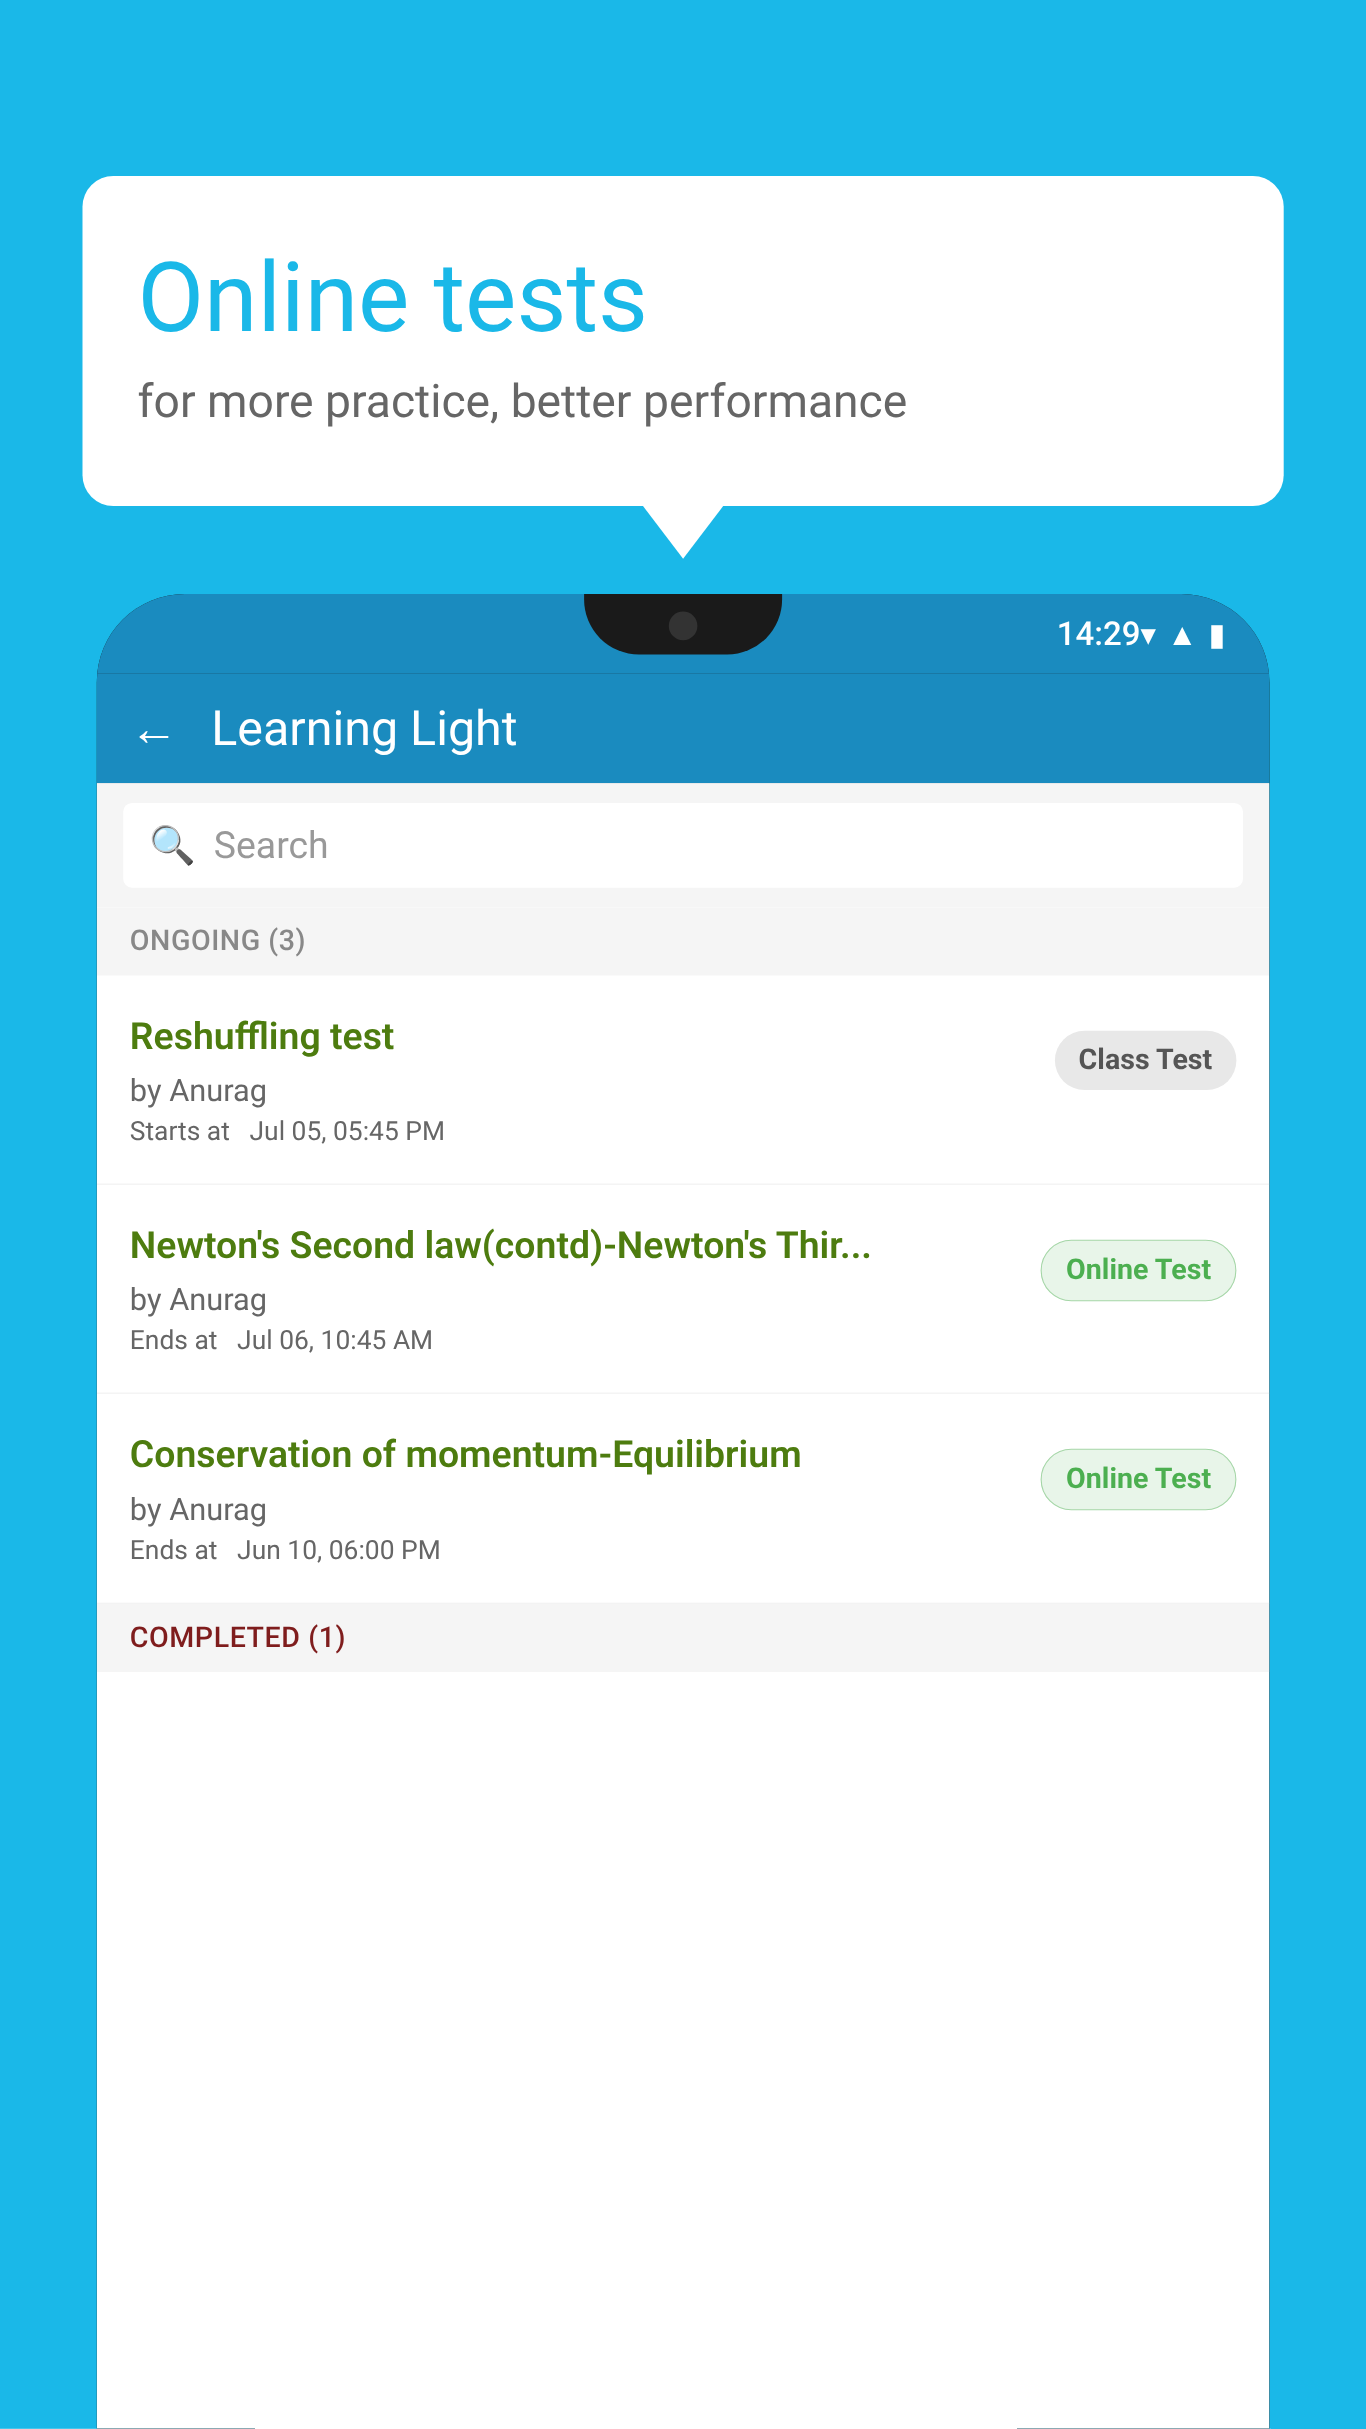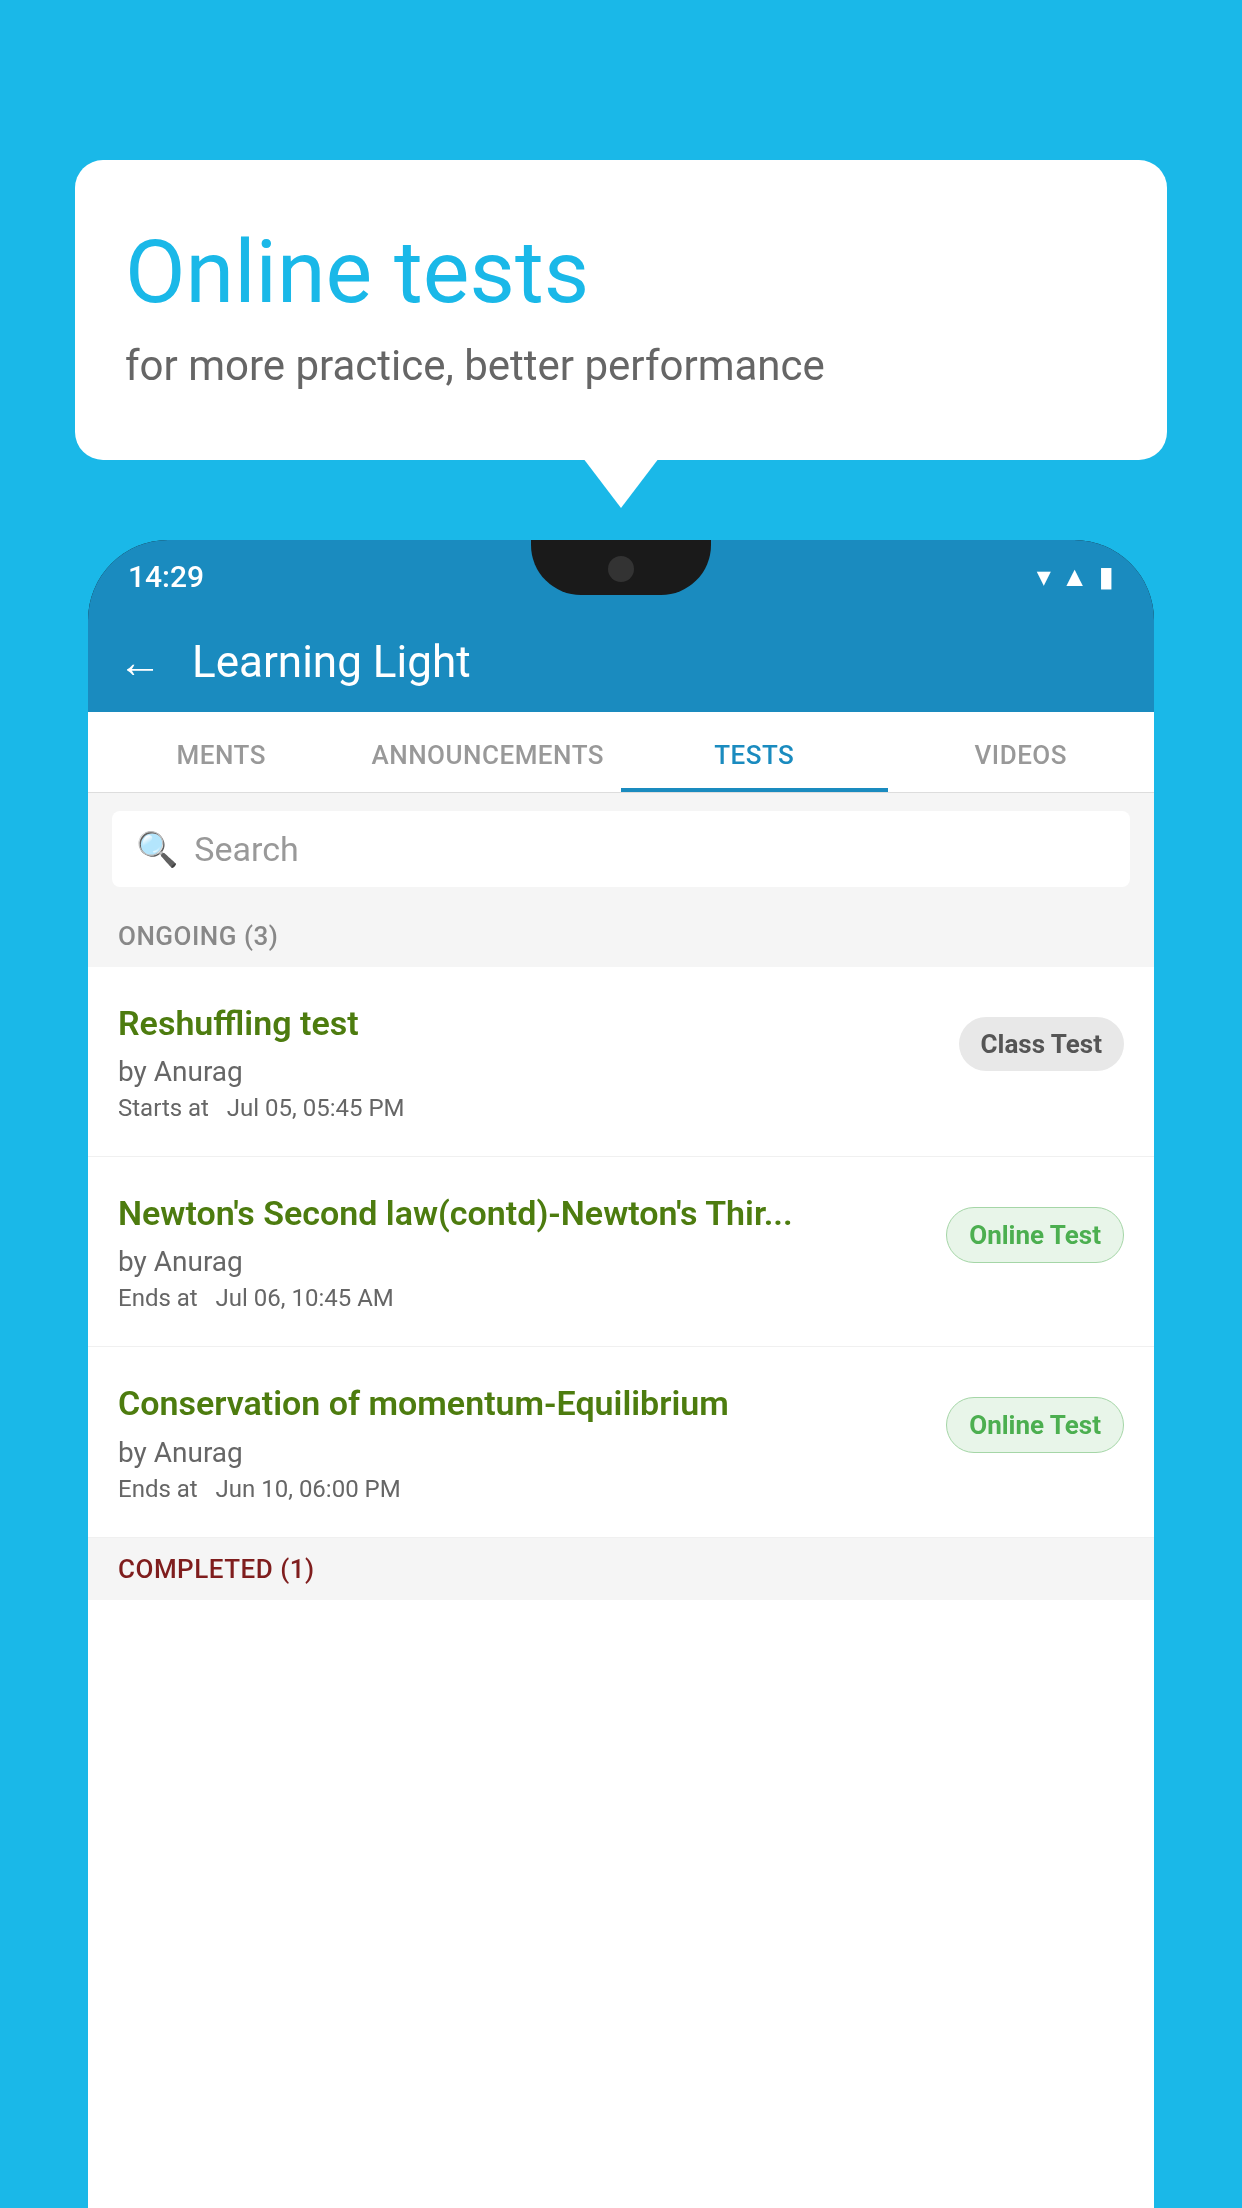--- a/index.html
+++ b/index.html
@@ -59,21 +59,21 @@
       border-radius: 80px 80px 0 0;
       overflow: hidden;
     }
 
     
     .phone-status-bar {
       background: #1a8bbf;
       height: 72px;
       display: flex;
       align-items: center;
-      justify-content: space-between;
+      justify-content: flex-end;
       padding: 0 40px;
       position: relative;
     }
     .phone-notch {
       position: absolute;
       top: 0;
       left: 50%;
       transform: translateX(-50%);
       width: 180px;
       height: 55px;
@@ -284,34 +284,20 @@
     </div>
   </div>
 
   <div class="app-header">
     <span class="back-arrow">←</span>
     <span class="app-title">Learning Light</span>
   </div>
 
   <div class="phone-screen">
 
-    <div class="tabs">
-      <div class="tab">
-        <span>MENTS</span>
-      </div>
-      <div class="tab">
-        <span>ANNOUNCEMENTS</span>
-      </div>
-      <div class="tab active">
-        <span>TESTS</span>
-      </div>
-      <div class="tab">
-        <span>VIDEOS</span>
-      </div>
-    </div>
 
     <div class="search-container">
       <div class="search-bar">
         <span class="search-icon-char">🔍</span>
         <span class="search-placeholder">Search</span>
       </div>
     </div>
 
     <div class="section-label">ONGOING (3)</div>
 

